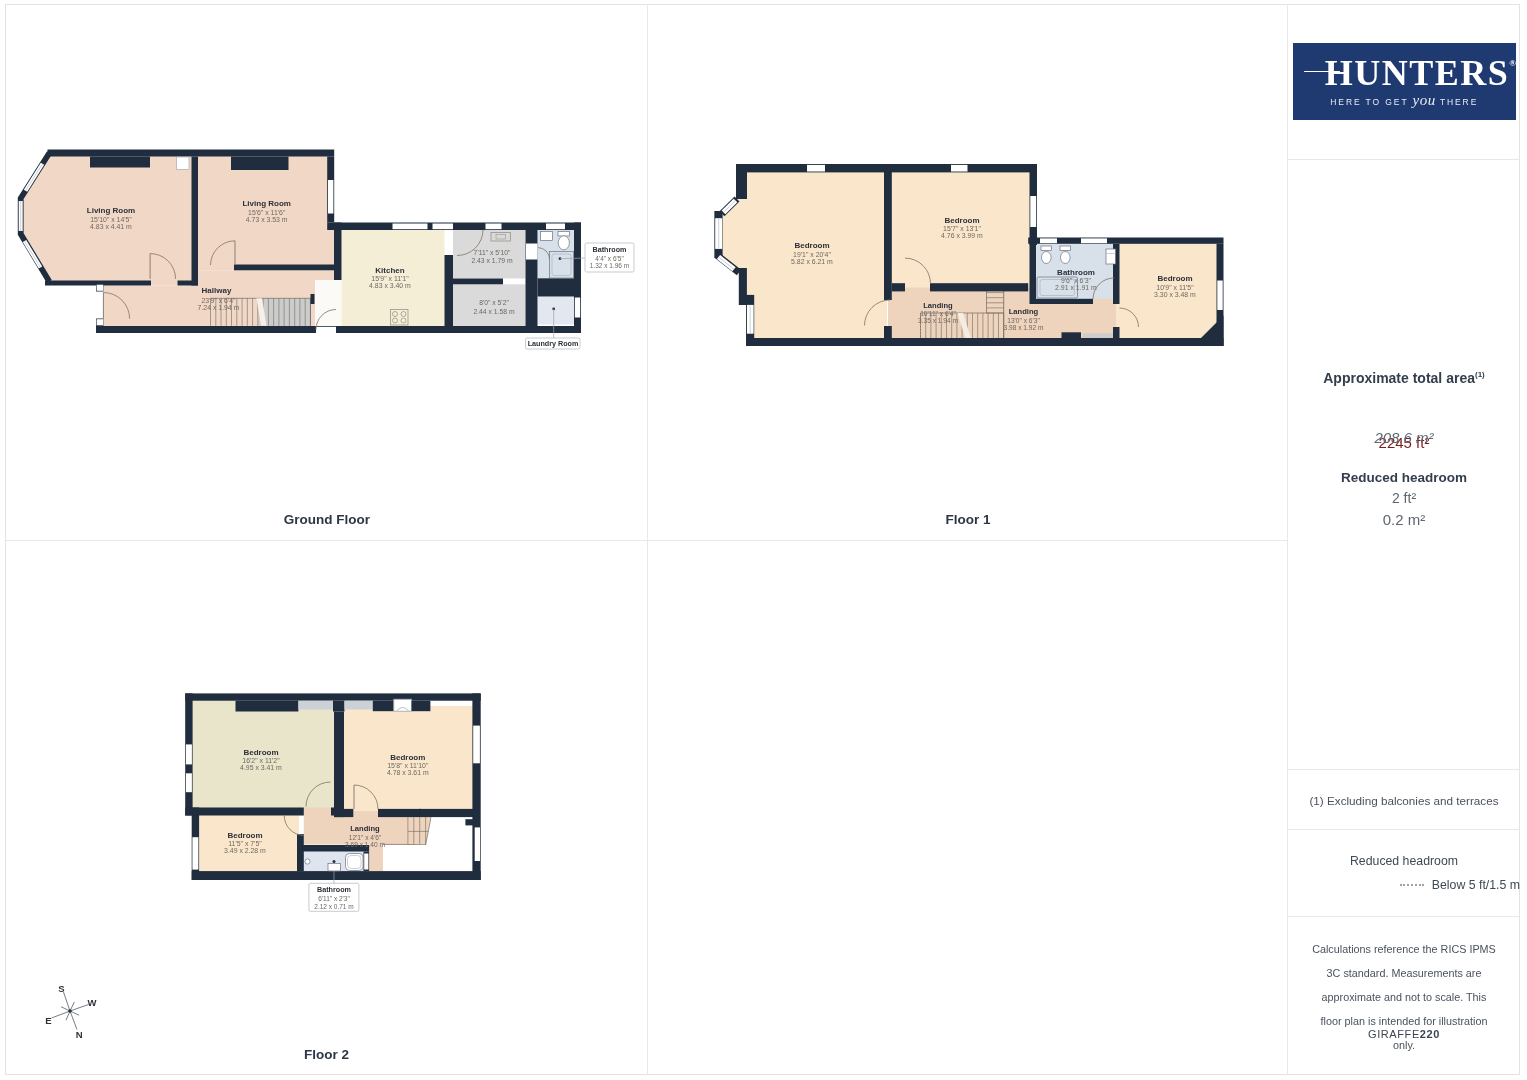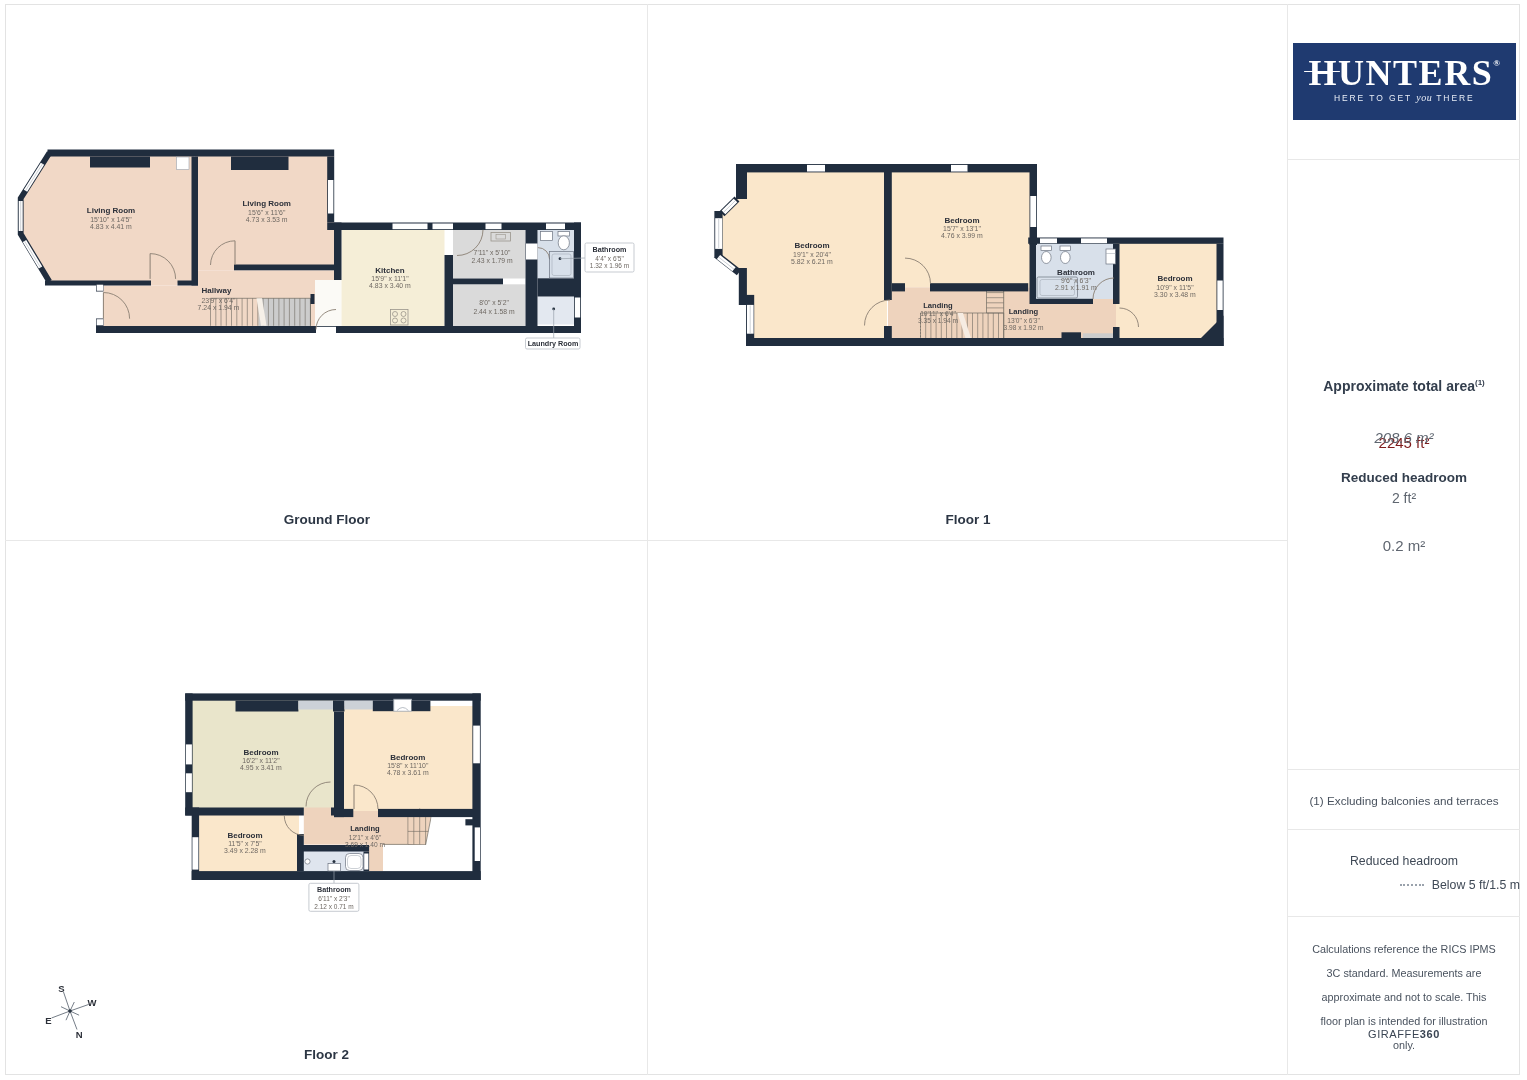--- a/index.html
+++ b/index.html
@@ -337,28 +337,28 @@
 <text x="92.0" y="1006.0" font-family="Liberation Sans, sans-serif" font-size="9.5" font-weight="bold" fill="#2c3039" text-anchor="middle">W</text>
 <text x="48.3" y="1024.3" font-family="Liberation Sans, sans-serif" font-size="9.5" font-weight="bold" fill="#2c3039" text-anchor="middle">E</text>
 <text x="79.2" y="1037.5" font-family="Liberation Sans, sans-serif" font-size="9.5" font-weight="bold" fill="#2c3039" text-anchor="middle">N</text>
 </g>
 <text x="326.9" y="523.9" font-family="Liberation Sans, sans-serif" font-size="13.5" font-weight="bold" fill="#2c3644" text-anchor="middle">Ground Floor</text>
 <text x="968.0" y="523.9" font-family="Liberation Sans, sans-serif" font-size="13.5" font-weight="bold" fill="#2c3644" text-anchor="middle">Floor 1</text>
 <text x="326.5" y="1058.5" font-family="Liberation Sans, sans-serif" font-size="13.5" font-weight="bold" fill="#2c3644" text-anchor="middle">Floor 2</text>
 </svg>
 
 <div class="abs" style="left:1292.5px;top:43px;width:223.5px;height:77px;background:#1f3a70;">
-  <div style="position:absolute;left:0;width:100%;top:9px;text-align:center;color:#ffffff;font-family:'Liberation Serif',serif;font-weight:bold;font-size:36px;letter-spacing:1.5px;">HUNTERS<span style="font-size:9px;vertical-align:+19px;letter-spacing:0;">®</span></div>
+  <div style="position:absolute;left:0;width:100%;top:9px;text-align:right;color:#ffffff;font-family:'Liberation Serif',serif;font-weight:bold;font-size:36px;letter-spacing:1.5px;">HUNTERS<span style="font-size:9px;vertical-align:+19px;letter-spacing:0;">®</span></div>
   <div style="position:absolute;left:11px;top:27.5px;width:36px;height:1.3px;background:#ffffff;border-radius:1px;"></div>
-  <div style="position:absolute;left:0;width:100%;top:48.5px;text-align:center;color:#e8edf6;font-size:8.5px;letter-spacing:1.9px;">HERE TO GET <span style="font-family:'Liberation Serif',serif;font-style:italic;font-size:10px;text-transform:none;letter-spacing:0.5px;">you</span> THERE</div>
+  <div style="position:absolute;left:0;width:100%;top:48.5px;text-align:center;color:#e8edf6;font-size:8.5px;letter-spacing:1.9px;">HERE TO GET <span style="font-family:'Liberation Serif',serif;font-style:italic;font-size:15px;text-transform:none;letter-spacing:0.5px;">you</span> THERE</div>
 </div>
 
-<div class="sbtext" style="top:378px;font-size:14px;font-weight:bold;color:#333e4d;">Approximate total area<span style="font-size:8px;vertical-align:+6px;">(1)</span></div>
+<div class="sbtext" style="top:370px;font-size:14px;font-weight:bold;color:#333e4d;">Approximate total area<span style="font-size:8px;vertical-align:+6px;">(1)</span></div>
 <div class="sbtext" style="top:434px;font-size:15px;color:#7f1d1d;">2245 ft²</div>
 <div class="sbtext" style="top:428.5px;font-size:15px;color:#5f6670;font-style:italic;">208.6 m²</div>
 <div class="sbtext" style="top:469.5px;font-size:13.5px;font-weight:bold;color:#333e4d;">Reduced headroom</div>
 <div class="sbtext" style="top:490px;font-size:14px;color:#5f6670;">2 ft²</div>
-<div class="sbtext" style="top:511px;font-size:15px;color:#5f6670;margin-top:26px;">0.2 m²</div>
+<div class="sbtext" style="top:511px;font-size:15px;color:#5f6670;">0.2 m²</div>
 <div class="sbtext" style="top:793.5px;font-size:11.7px;">(1) Excluding balconies and terraces</div>
 <div class="sbtext" style="top:854px;font-size:12.3px;color:#3f4956;">Reduced headroom</div>
 <div class="sbtext" style="top:877.5px;font-size:12.3px;color:#3f4956;text-align:right;"><span style="display:inline-block;width:24px;border-top:2px dotted #9aa2ac;vertical-align:3px;margin-right:8px;"></span>Below 5 ft/1.5 m</div>
 <div class="sbtext" style="top:936.5px;font-size:10.8px;line-height:24px;">Calculations reference the RICS IPMS<br>3C standard. Measurements are<br>approximate and not to scale. This<br>floor plan is intended for illustration<br>only.</div>
-<div class="sbtext" style="top:1028px;font-size:11px;color:#3a4553;letter-spacing:0.6px;">GIRAFFE<b>360</b></div>
+<div class="sbtext" style="top:1028px;font-size:11px;color:#3a4553;letter-spacing:0.6px;">GIRAFFE<b>220</b></div>
 
 </body></html>

